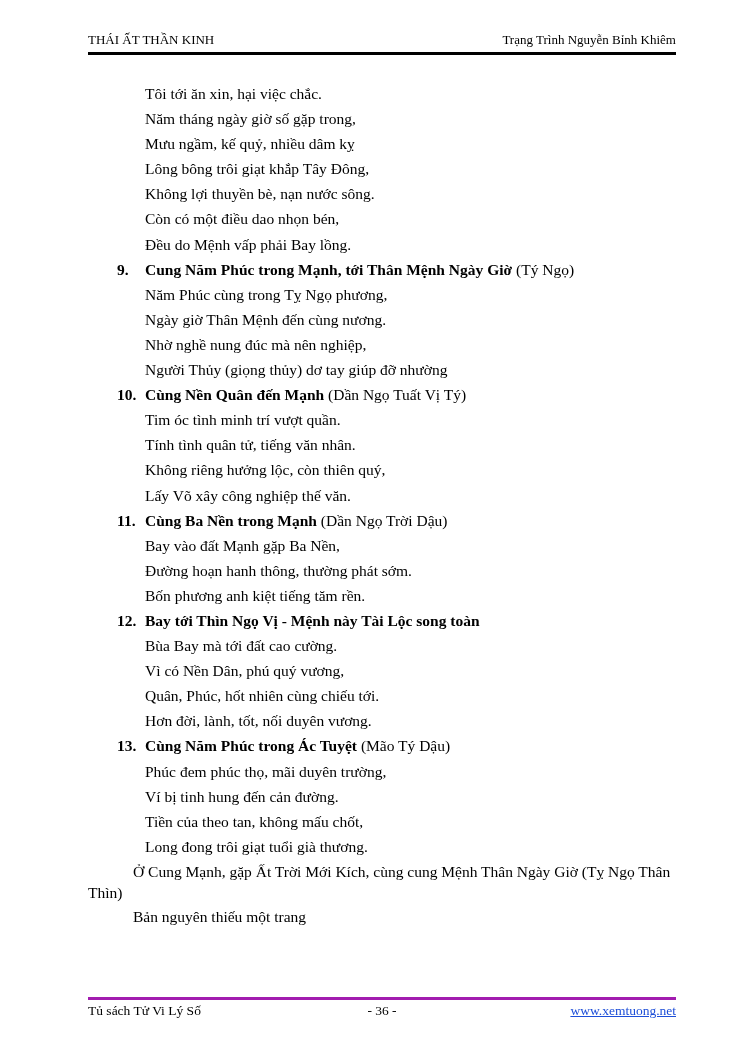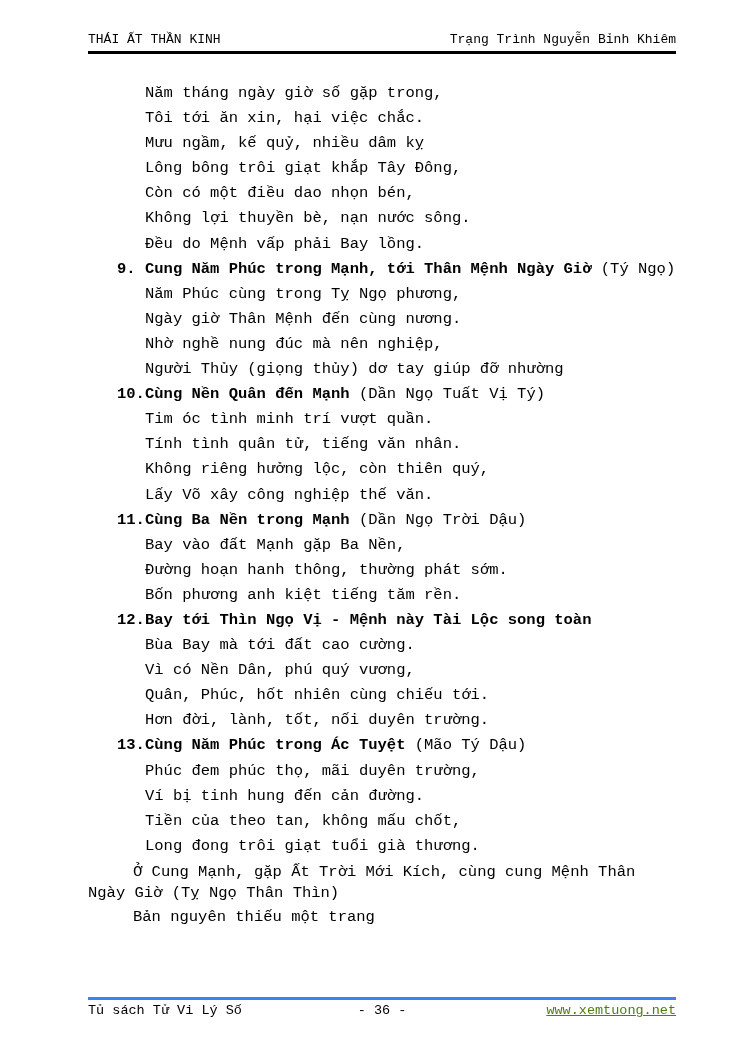--- a/index.html
+++ b/index.html
@@ -1,18 +1,18 @@
 <!DOCTYPE html>
 <html lang="vi"><head>
 <meta charset="utf-8">
 <style>
   html,body{margin:0;padding:0;background:#ffffff;}
   .page{
     position:relative;width:744px;height:1035px;background:#ffffff;
-    font-family:Liberation Mono, monospace;color:#000;overflow:hidden;
+    font-family:Liberation Serif, serif;color:#000;overflow:hidden;
   }
   .header{
     position:absolute;left:88px;right:68px;top:32px;
     display:flex;justify-content:space-between;align-items:flex-end;
     font-size:13px;padding-bottom:4px;border-bottom:3px solid #000;
   }
   .pbody{
     position:absolute;left:88px;top:81px;width:588px;
     font-size:15.5px;
   }
@@ -23,65 +23,65 @@
     position:relative;padding-left:57px;height:25.1px;line-height:25.1px;
     font-weight:bold;white-space:nowrap;
   }
   .heading .num{position:absolute;left:29px;top:0;}
   .heading .normal{font-weight:normal;}
   .para{
     line-height:20.9px;text-indent:45px;margin:3px 0 3px 0;
   }
   .footer{
     position:absolute;left:88px;right:68px;top:997px;
-    border-top:3px solid #3b82f6;padding-top:3px;
+    border-top:3px solid #a21caf;padding-top:3px;
     display:flex;font-size:13.5px;
   }
   .f-left{flex:1;text-align:left;}
   .f-center{flex:1;text-align:center;}
   .f-right{flex:1;text-align:right;}
-  .f-right a{color:#4d7c0f;text-decoration:underline;cursor:pointer;}
+  .f-right a{color:#1d4ed8;text-decoration:underline;cursor:pointer;}
 </style>
 </head>
 <body>
 
 <div class="page">
 
   <div class="header">
     <span>THÁI ẤT THẦN KINH</span>
     <span>Trạng Trình Nguyễn Bỉnh Khiêm</span>
   </div>
 
   <div class="pbody">
+      <div class="vline">Tôi tới ăn xin, hại việc chắc.</div>
       <div class="vline">Năm tháng ngày giờ số gặp trong,</div>
-      <div class="vline">Tôi tới ăn xin, hại việc chắc.</div>
       <div class="vline">Mưu ngầm, kế quỷ, nhiều dâm kỵ</div>
       <div class="vline">Lông bông trôi giạt khắp Tây Đông,</div>
+      <div class="vline">Không lợi thuyền bè, nạn nước sông.</div>
       <div class="vline">Còn có một điều dao nhọn bén,</div>
-      <div class="vline">Không lợi thuyền bè, nạn nước sông.</div>
       <div class="vline">Đều do Mệnh vấp phải Bay lồng.</div>
       <div class="heading"><span class="num">9.</span><span>Cung Năm Phúc trong Mạnh, tới Thân Mệnh Ngày Giờ</span> <span class="normal">(Tý Ngọ)</span></div>
       <div class="vline">Năm Phúc cùng trong Tỵ Ngọ phương,</div>
       <div class="vline">Ngày giờ Thân Mệnh đến cùng nương.</div>
       <div class="vline">Nhờ nghề nung đúc mà nên nghiệp,</div>
       <div class="vline">Người Thủy (giọng thủy) dơ tay giúp đỡ nhường</div>
       <div class="heading"><span class="num">10.</span><span>Cùng Nền Quân đến Mạnh</span> <span class="normal">(Dần Ngọ Tuất Vị Tý)</span></div>
       <div class="vline">Tim óc tình minh trí vượt quần.</div>
       <div class="vline">Tính tình quân tử, tiếng văn nhân.</div>
       <div class="vline">Không riêng hưởng lộc, còn thiên quý,</div>
       <div class="vline">Lấy Võ xây công nghiệp thế văn.</div>
       <div class="heading"><span class="num">11.</span><span>Cùng Ba Nền trong Mạnh</span> <span class="normal">(Dần Ngọ Trời Dậu)</span></div>
       <div class="vline">Bay vào đất Mạnh gặp Ba Nền,</div>
       <div class="vline">Đường hoạn hanh thông, thường phát sớm.</div>
       <div class="vline">Bốn phương anh kiệt tiếng tăm rền.</div>
       <div class="heading"><span class="num">12.</span><span>Bay tới Thìn Ngọ Vị - Mệnh này Tài Lộc song toàn</span></div>
       <div class="vline">Bùa Bay mà tới đất cao cường.</div>
       <div class="vline">Vì có Nền Dân, phú quý vương,</div>
       <div class="vline">Quân, Phúc, hốt nhiên cùng chiếu tới.</div>
-      <div class="vline">Hơn đời, lành, tốt, nối duyên trường.</div>
+      <div class="vline">Hơn đời, lành, tốt, nối duyên vương.</div>
       <div class="heading"><span class="num">13.</span><span>Cùng Năm Phúc trong Ác Tuyệt</span> <span class="normal">(Mão Tý Dậu)</span></div>
       <div class="vline">Phúc đem phúc thọ, mãi duyên trường,</div>
       <div class="vline">Ví bị tinh hung đến cản đường.</div>
       <div class="vline">Tiền của theo tan, không mấu chốt,</div>
       <div class="vline">Long đong trôi giạt tuổi già thương.</div>
       <div class="para">Ở Cung Mạnh, gặp Ất Trời Mới Kích, cùng cung Mệnh Thân Ngày Giờ (Tỵ Ngọ Thân Thìn)</div>
       <div class="para">Bản nguyên thiếu một trang</div>
     </div>
 
   <div class="footer">

